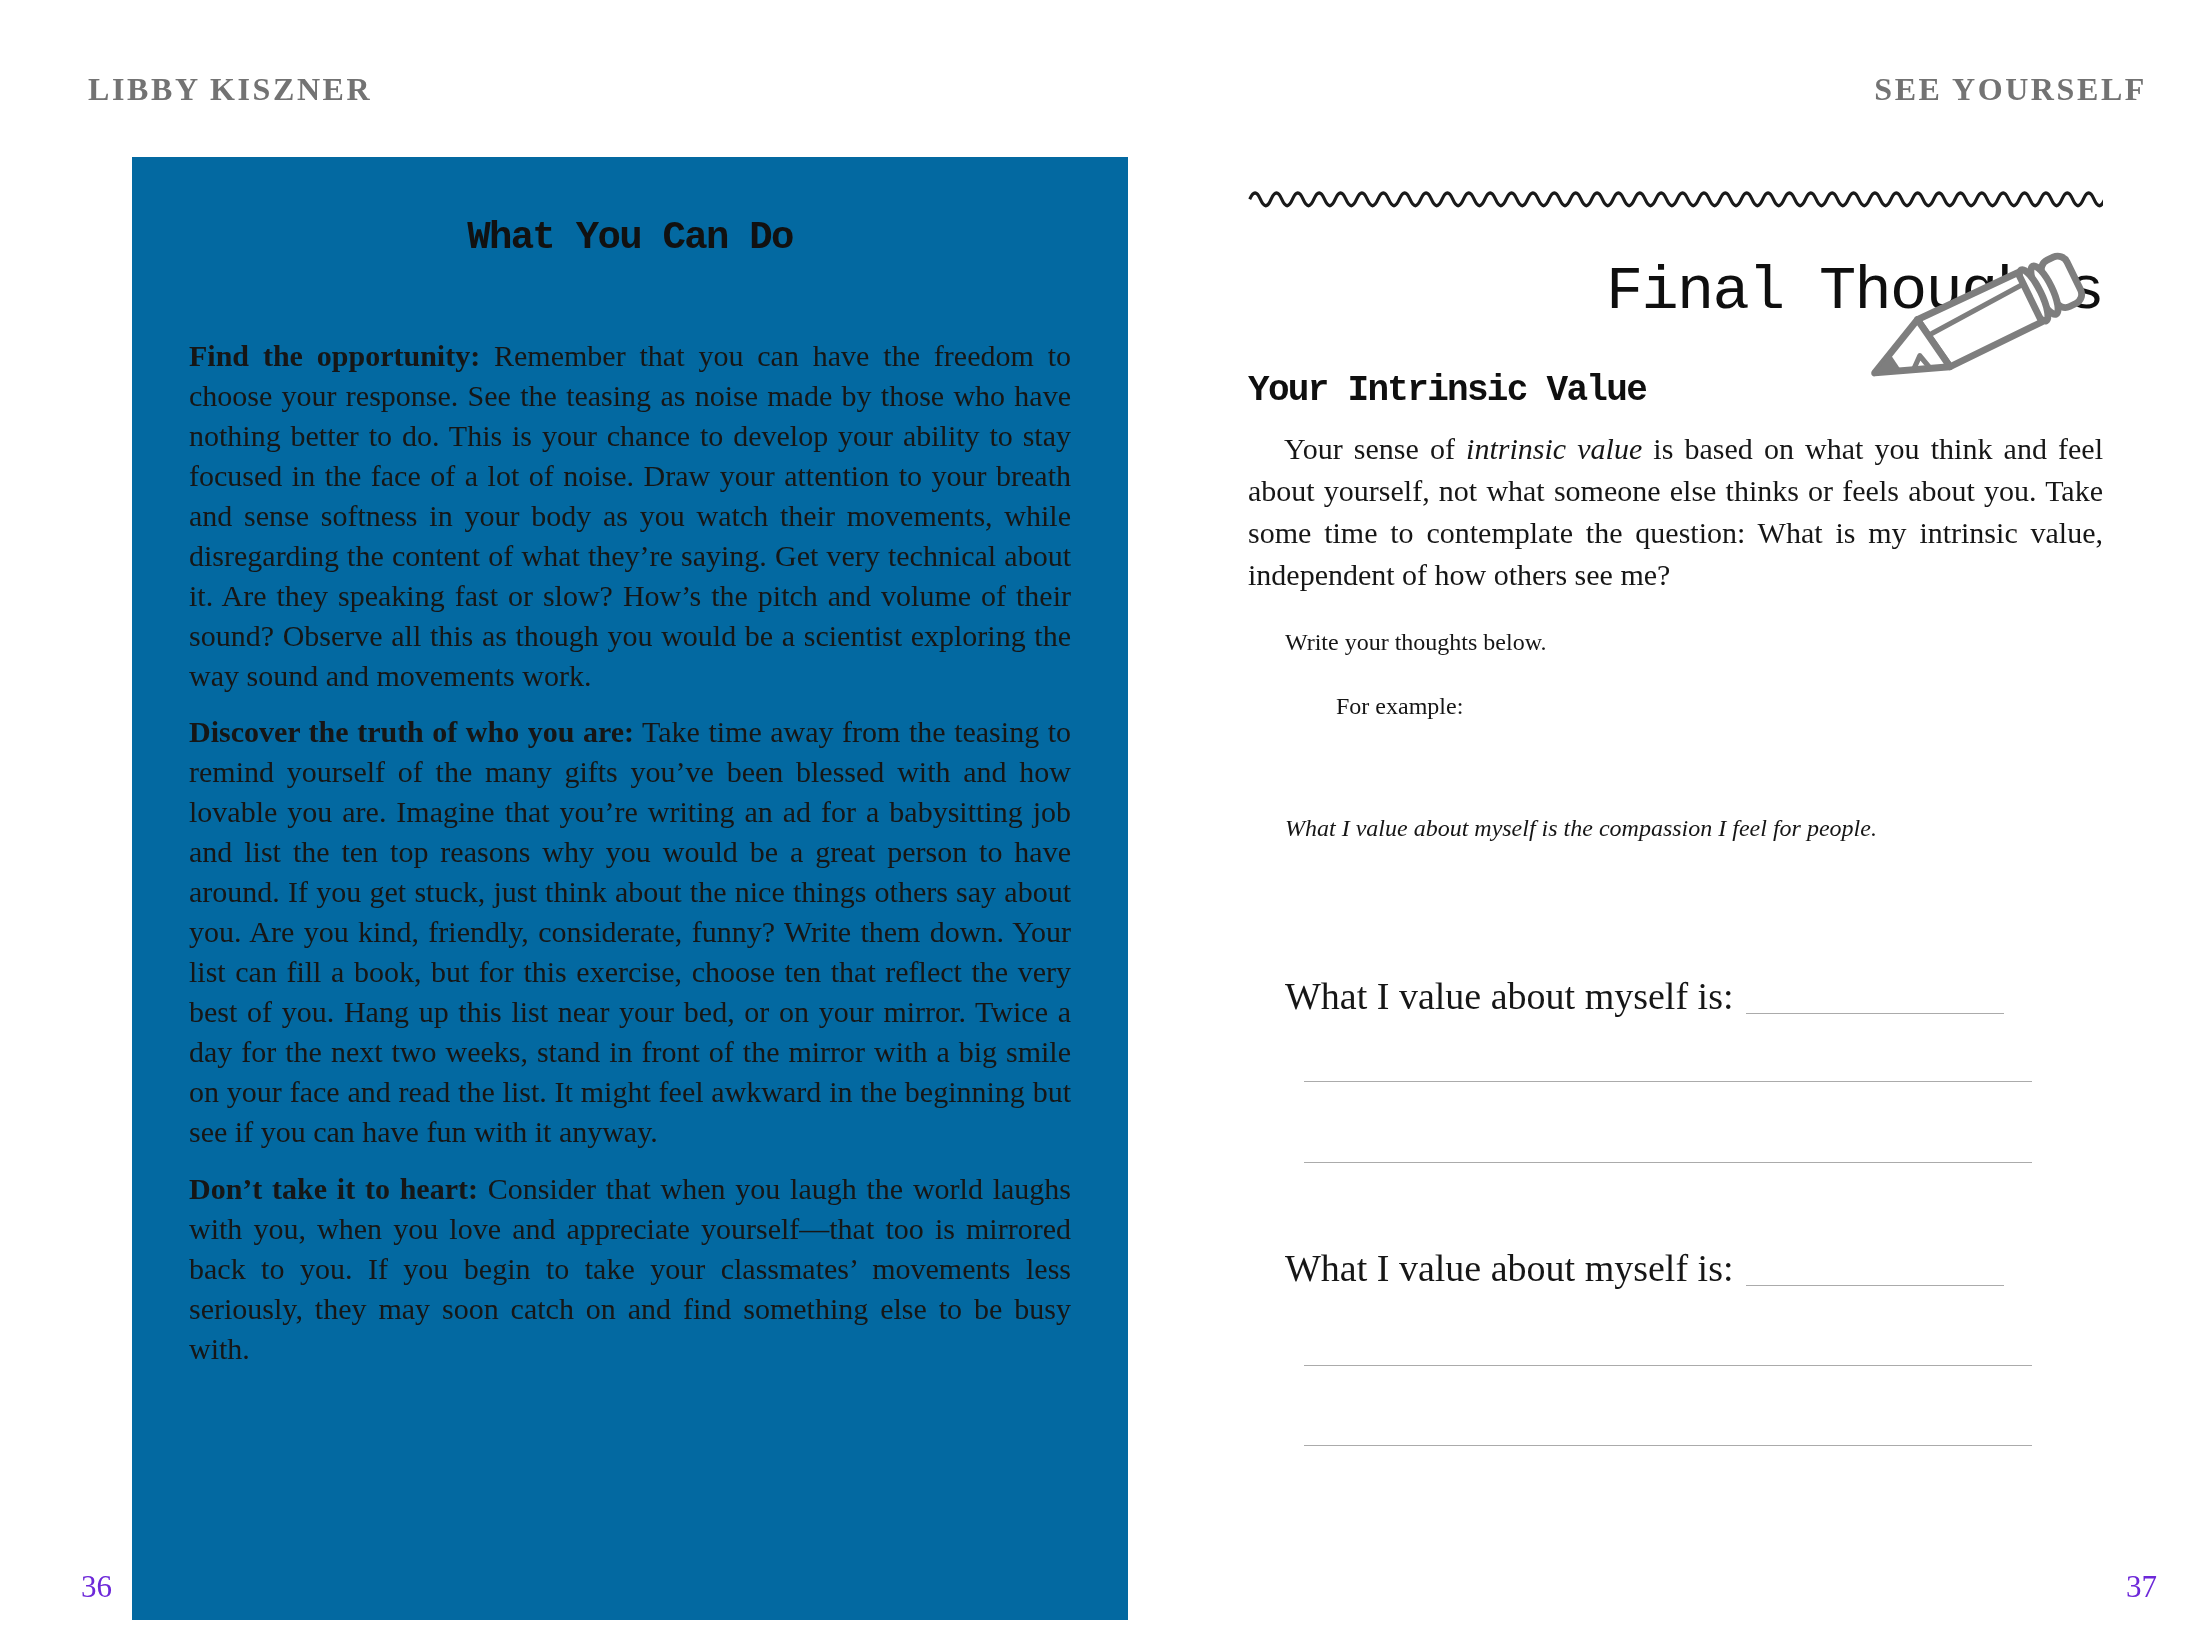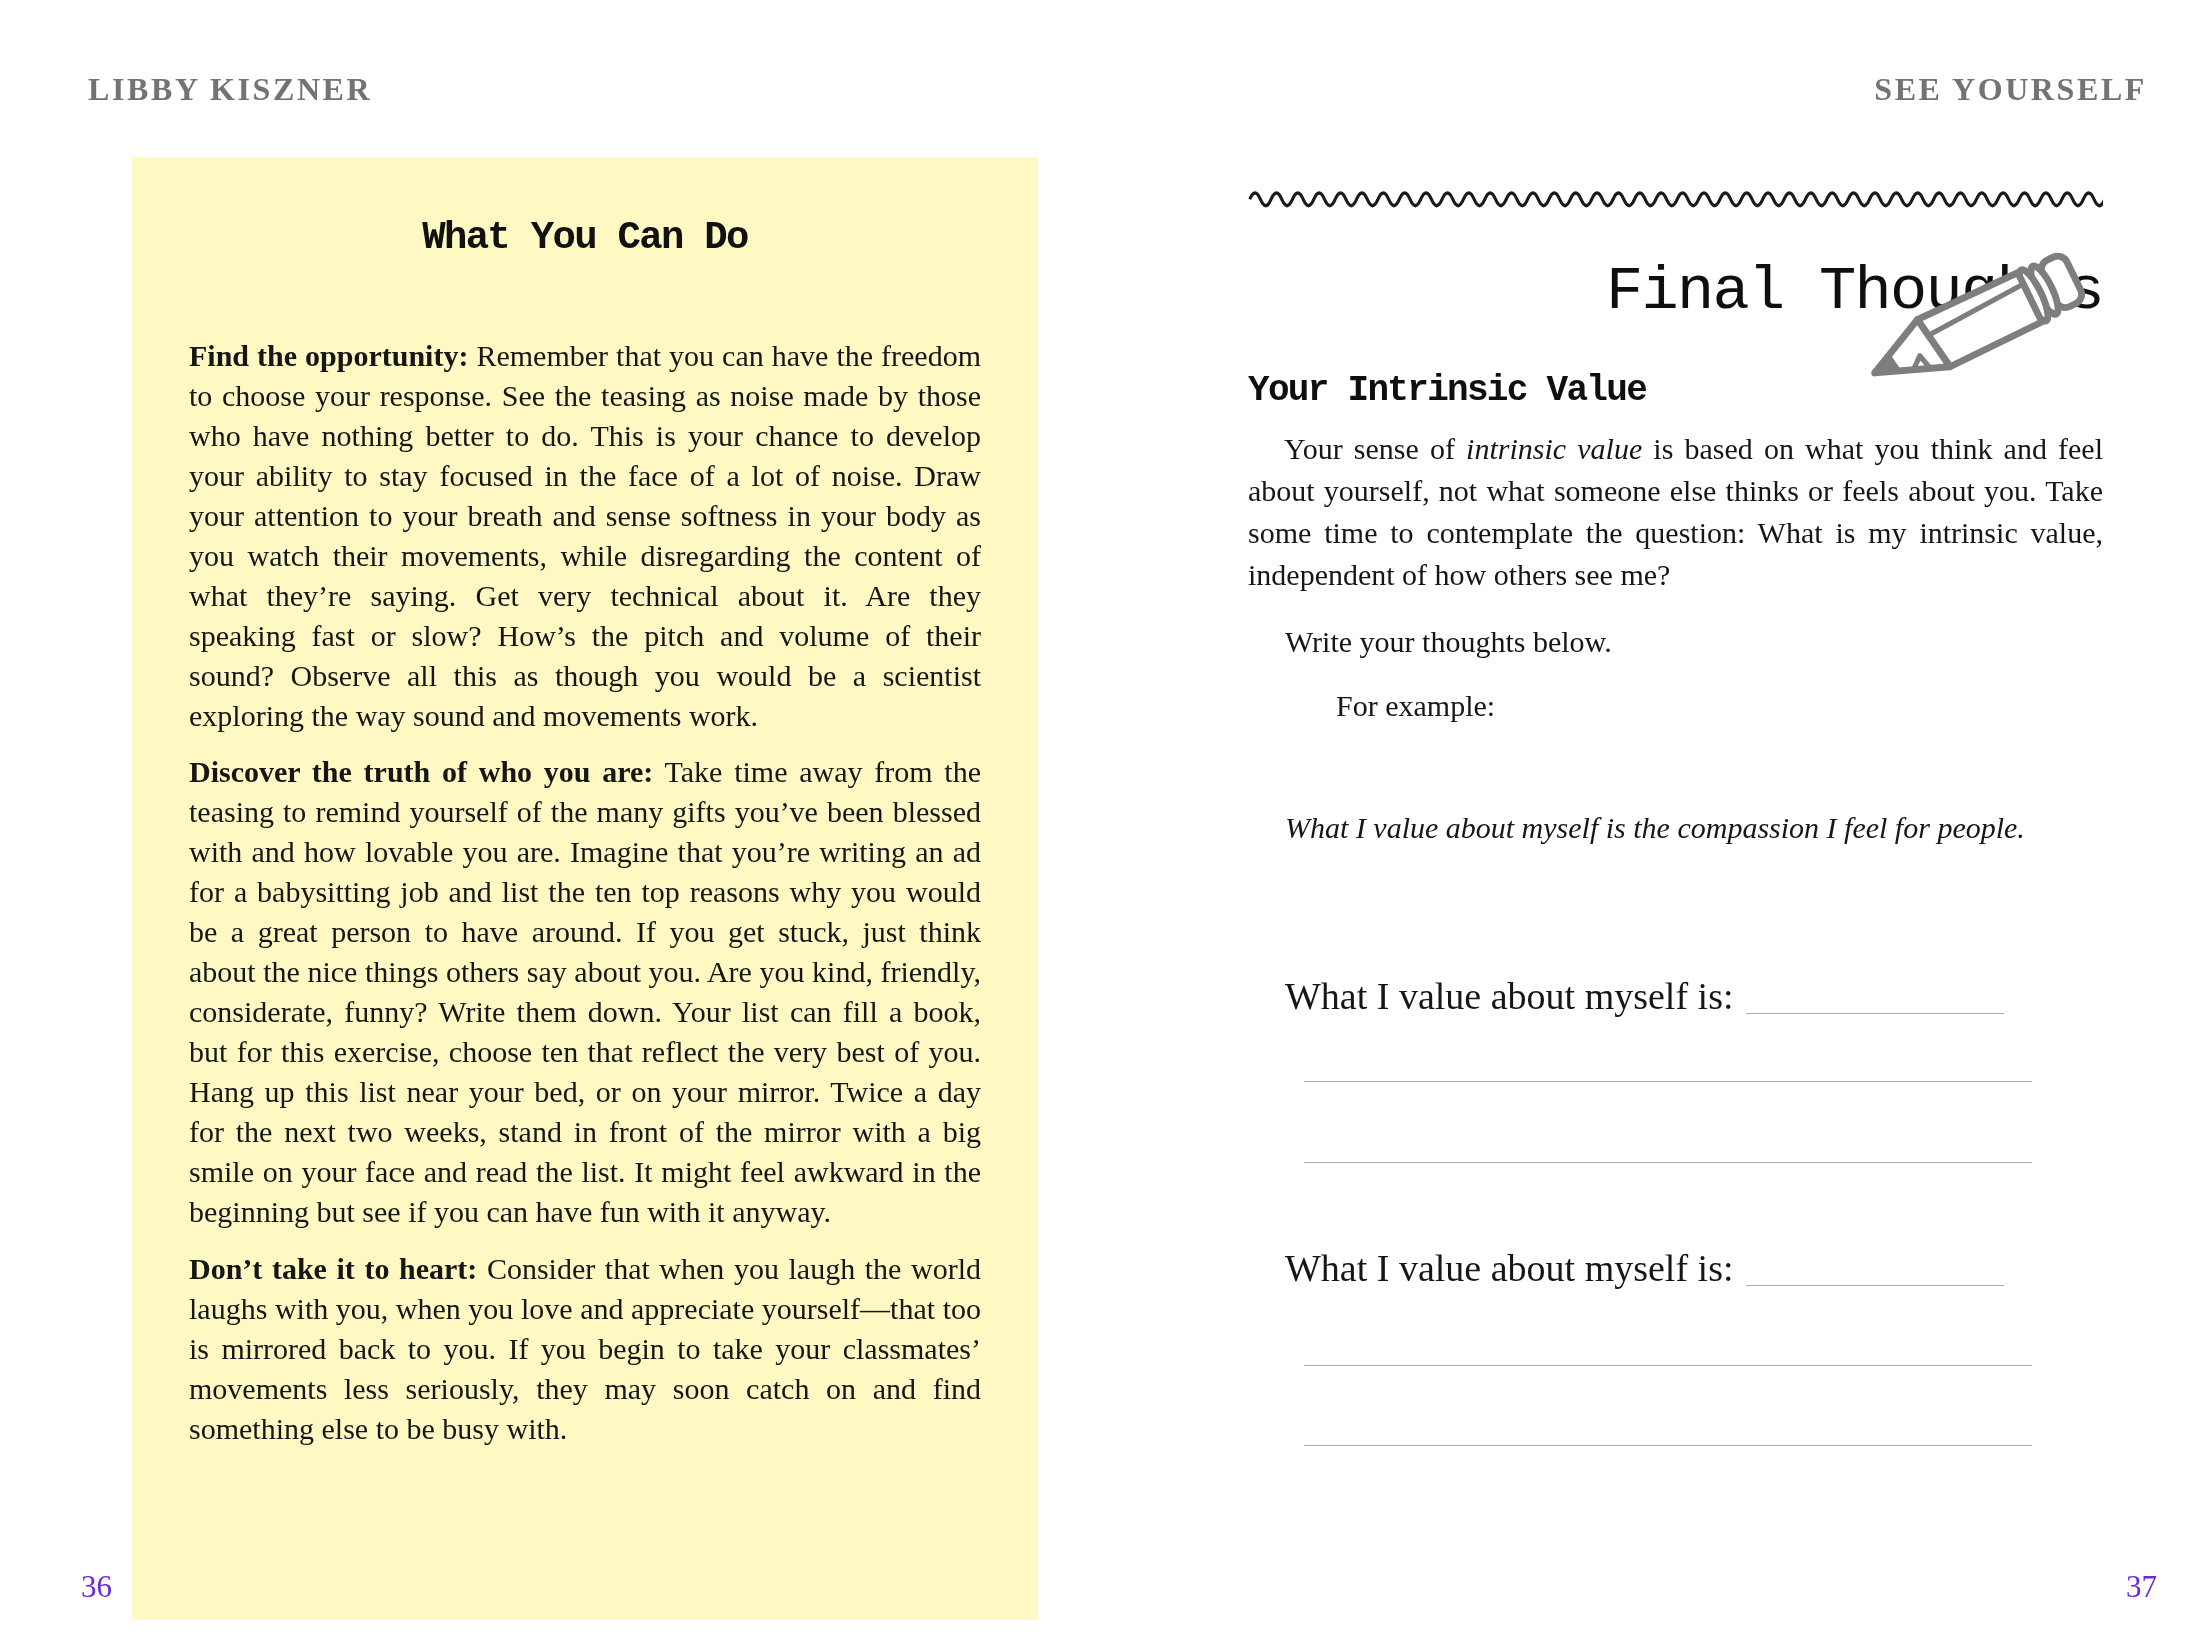--- a/index.html
+++ b/index.html
@@ -14,22 +14,22 @@
   .running-head{
     font-family:Liberation Serif, serif;
     font-weight:700;font-size:32px;letter-spacing:2.6px;
     color:#737373;white-space:nowrap;
   }
   #head-left{left:88px;top:71px;}
   #head-right{right:56px;top:71px;}
 
   
   .gray-panel{
-    left:132px;top:157px;width:906px;height:1463px;
-    background:#fef9c3;
+    left:132px;top:157px;width:996px;height:1463px;
+    background:#0369a1;
   }
   .panel-title{
     margin-top:59px;text-align:center;
     font-family:"Liberation Mono", monospace;
     font-weight:700;font-size:39px;letter-spacing:-1.7px;
     color:#111;
   }
   .panel-body{
     margin:76px 57px 0 57px;
     font-size:30px;line-height:40px;text-align:justify;
@@ -54,21 +54,21 @@
   #pencil{left:1846px;top:251px;width:258px;height:146px;}
   #section-heading{
     top:370px;
     font-family:"Liberation Mono", monospace;
     font-weight:700;font-size:36px;letter-spacing:-1.7px;color:#0f0f0f;
   }
   #intro-para{
     top:428px;font-size:30px;line-height:42px;text-align:justify;
     text-indent:36px;
   }
-  .plain-line{font-size:30px;line-height:38px;}
+  .plain-line{font-size:24px;line-height:38px;}
   #write-prompt{top:623px;left:1285px;}
   #example-label{top:687px;left:1336px;text-align:right;}
   #example-text{top:809px;left:1285px;font-style:italic;}
 
   .fill-row{
     left:1285px;width:719px;display:flex;align-items:center;
     font-size:38px;line-height:38px;white-space:nowrap;
   }
   #fill-row-1{top:977px;}
   #fill-row-2{top:1249px;}

